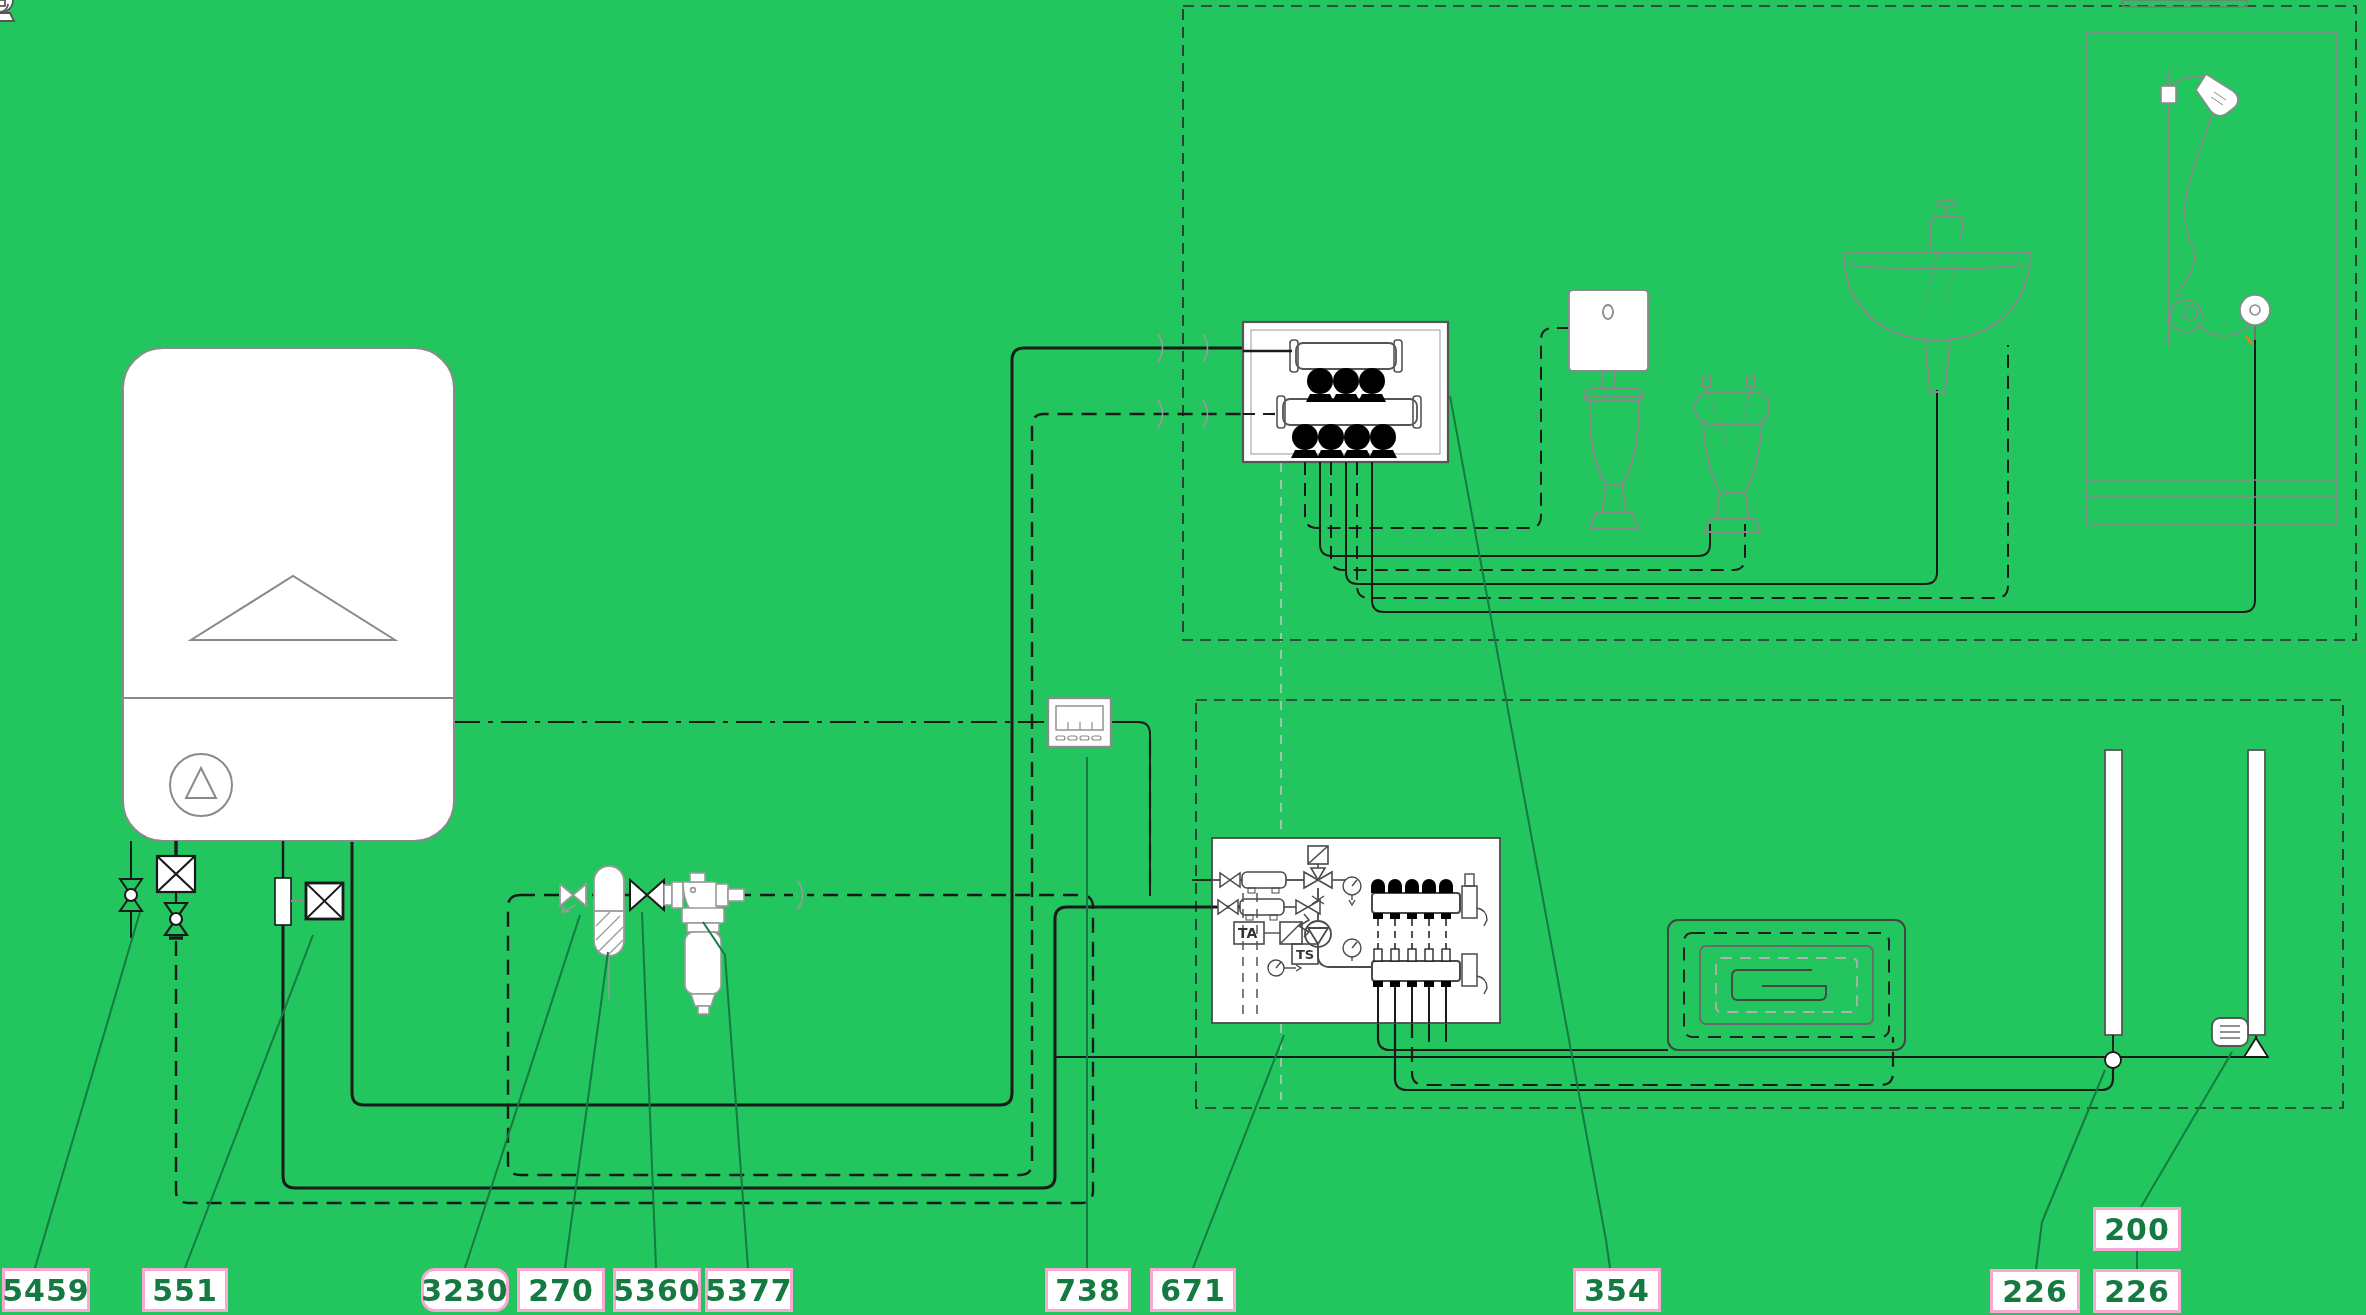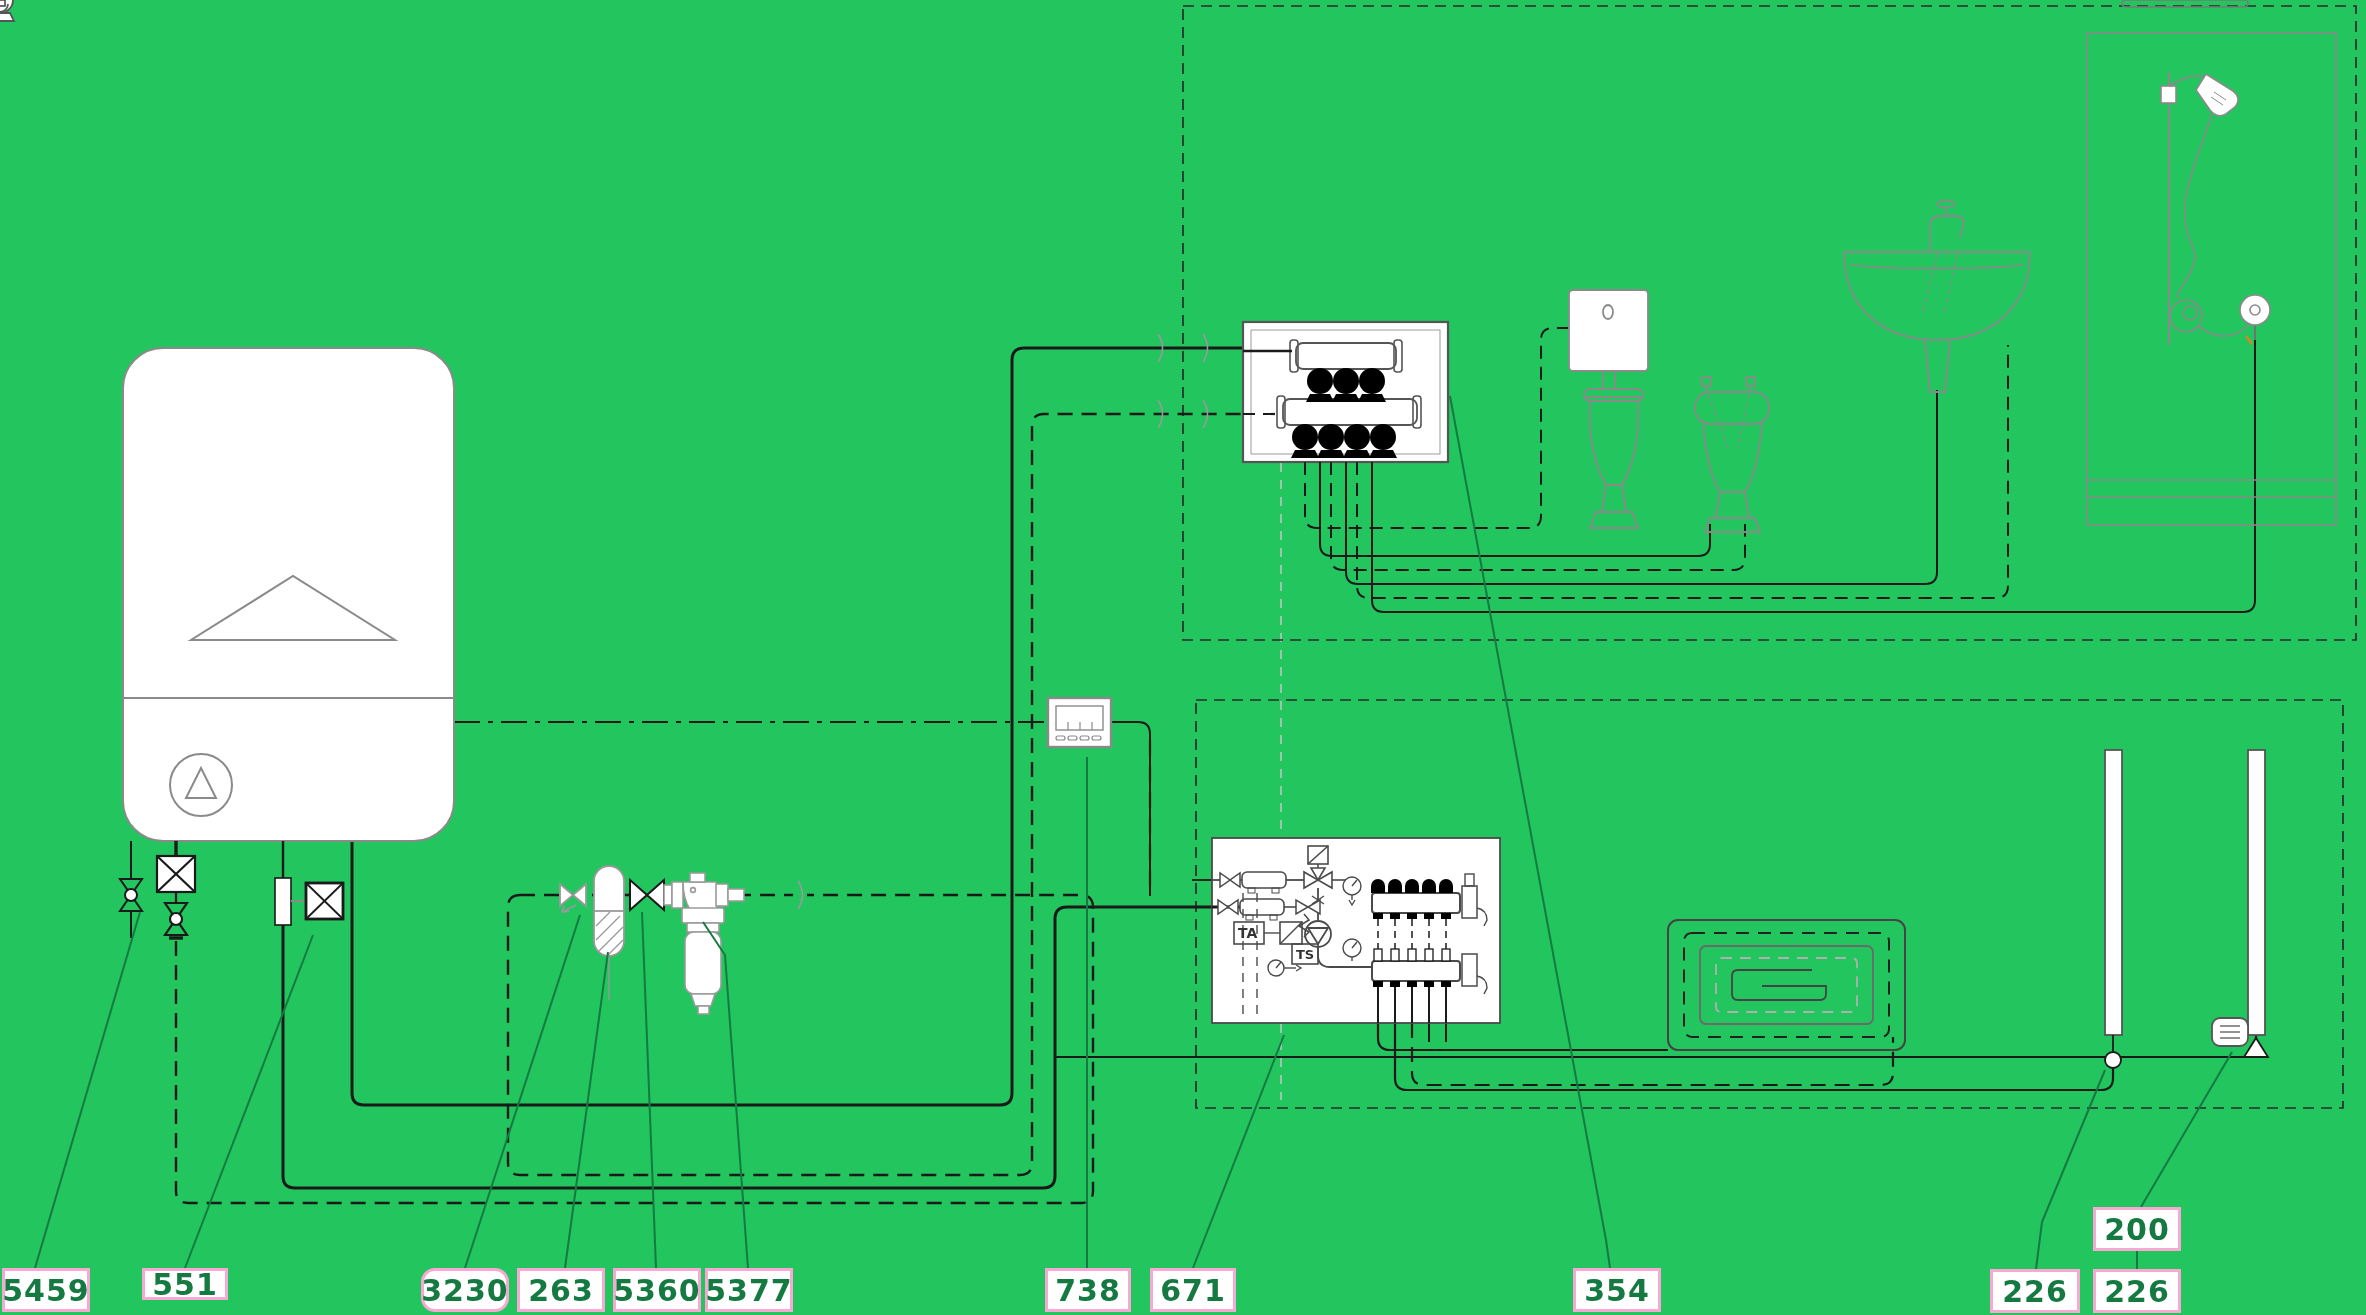--- a/index.html
+++ b/index.html
@@ -442,28 +442,28 @@
     <path d="M1450,396 L1606,1240 L1610,1268"></path>
     <path d="M2105,1070 L2042,1222 L2036,1269"></path>
     <path d="M2232,1052 L2148,1195 L2141,1207"></path>
     <path d="M2137,1251 L2137,1269"></path>
   </g>
 </svg>
 
 <div class="plabel" style="left:2px;   top:1268px; width:88px; height:44px;">
       <span>5459</span>
     </div>
-<div class="plabel" style="left:142px; top:1268px; width:86px; height:32px;">
+<div class="plabel" style="left:142px; top:1268px; width:86px; height:44px;">
       <span>551</span>
     </div>
 <div class="plabel" style="left:421px; top:1268px; width:88px; height:44px;border-radius:14px;">
       <span>3230</span>
     </div>
 <div class="plabel" style="left:517px; top:1268px; width:88px; height:44px;">
-      <span>263</span>
+      <span>270</span>
     </div>
 <div class="plabel" style="left:613px; top:1268px; width:88px; height:44px;">
       <span>5360</span>
     </div>
 <div class="plabel" style="left:705px; top:1268px; width:88px; height:44px;">
       <span>5377</span>
     </div>
 <div class="plabel" style="left:1045px;top:1268px; width:86px; height:44px;">
       <span>738</span>
     </div>

